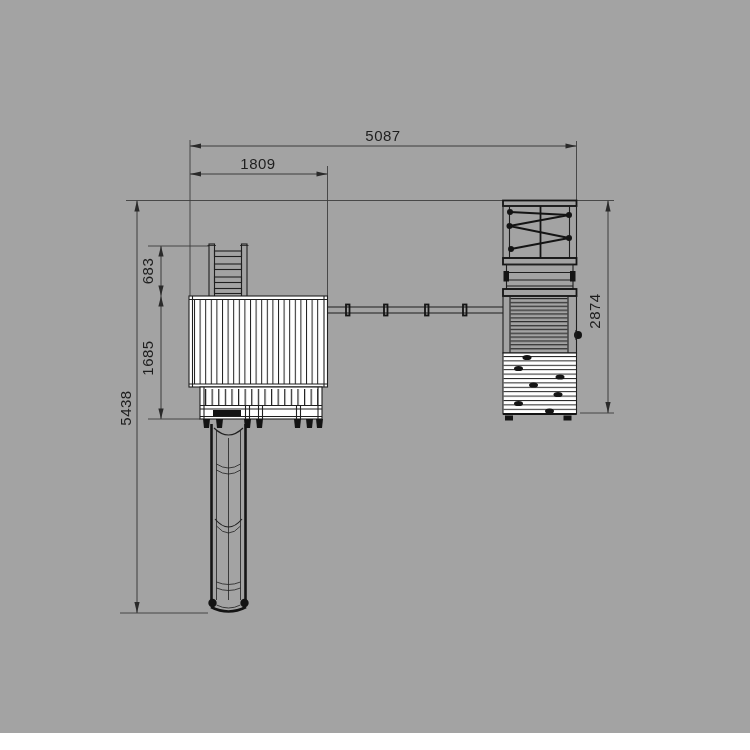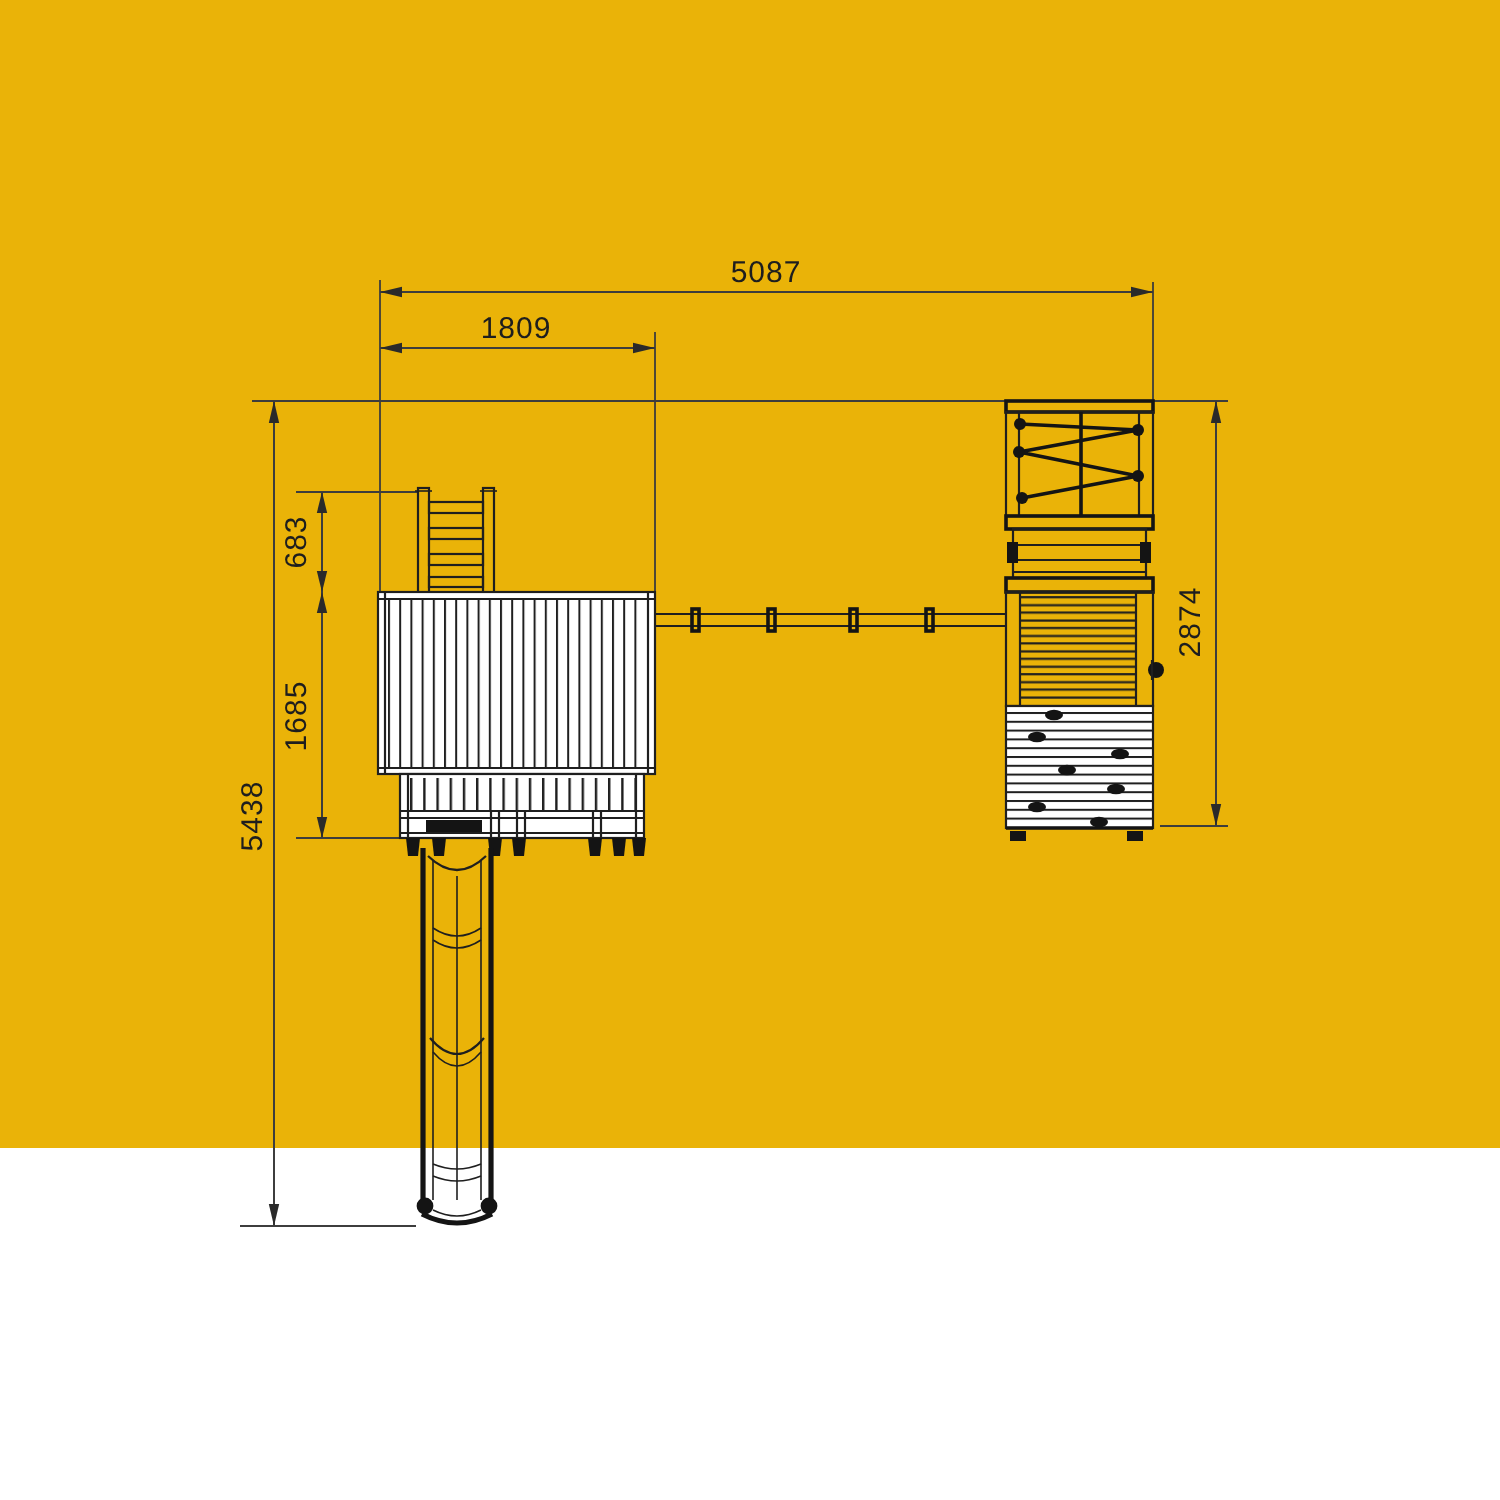--- a/index.html
+++ b/index.html
@@ -1,16 +1,16 @@
 <!DOCTYPE html>
 <html><head>
 <meta charset="utf-8">
 <style>
   html,body{margin:0;padding:0;background:#ffffff;width:750px;height:750px;overflow:hidden;}
-  #stage{width:750px;height:574px;position:relative;background:#eab308;text-align:center;}
+  #stage{width:750px;height:733px;position:relative;background:#a3a3a3;text-align:center;}
   svg{display:block;font-family:"Liberation Sans", sans-serif;}
   .dim-line{stroke:#3d3d3d;stroke-width:1;fill:none;}
   .ext-line{stroke:#3d3d3d;stroke-width:0.9;fill:none;}
   .arrow{fill:#2a2a2a;stroke:none;}
   .dim-text{font-size:15px;fill:#1e1e1e;letter-spacing:0.5px;}
   .s{stroke:#1f1f1f;stroke-width:1.1;fill:none;}
   .s-thin{stroke:#1f1f1f;stroke-width:0.8;fill:none;}
   .s-heavy{stroke:#141414;stroke-width:2.6;fill:none;}
   .s-med{stroke:#141414;stroke-width:1.8;fill:none;}
   .blk{fill:#141414;stroke:none;}

